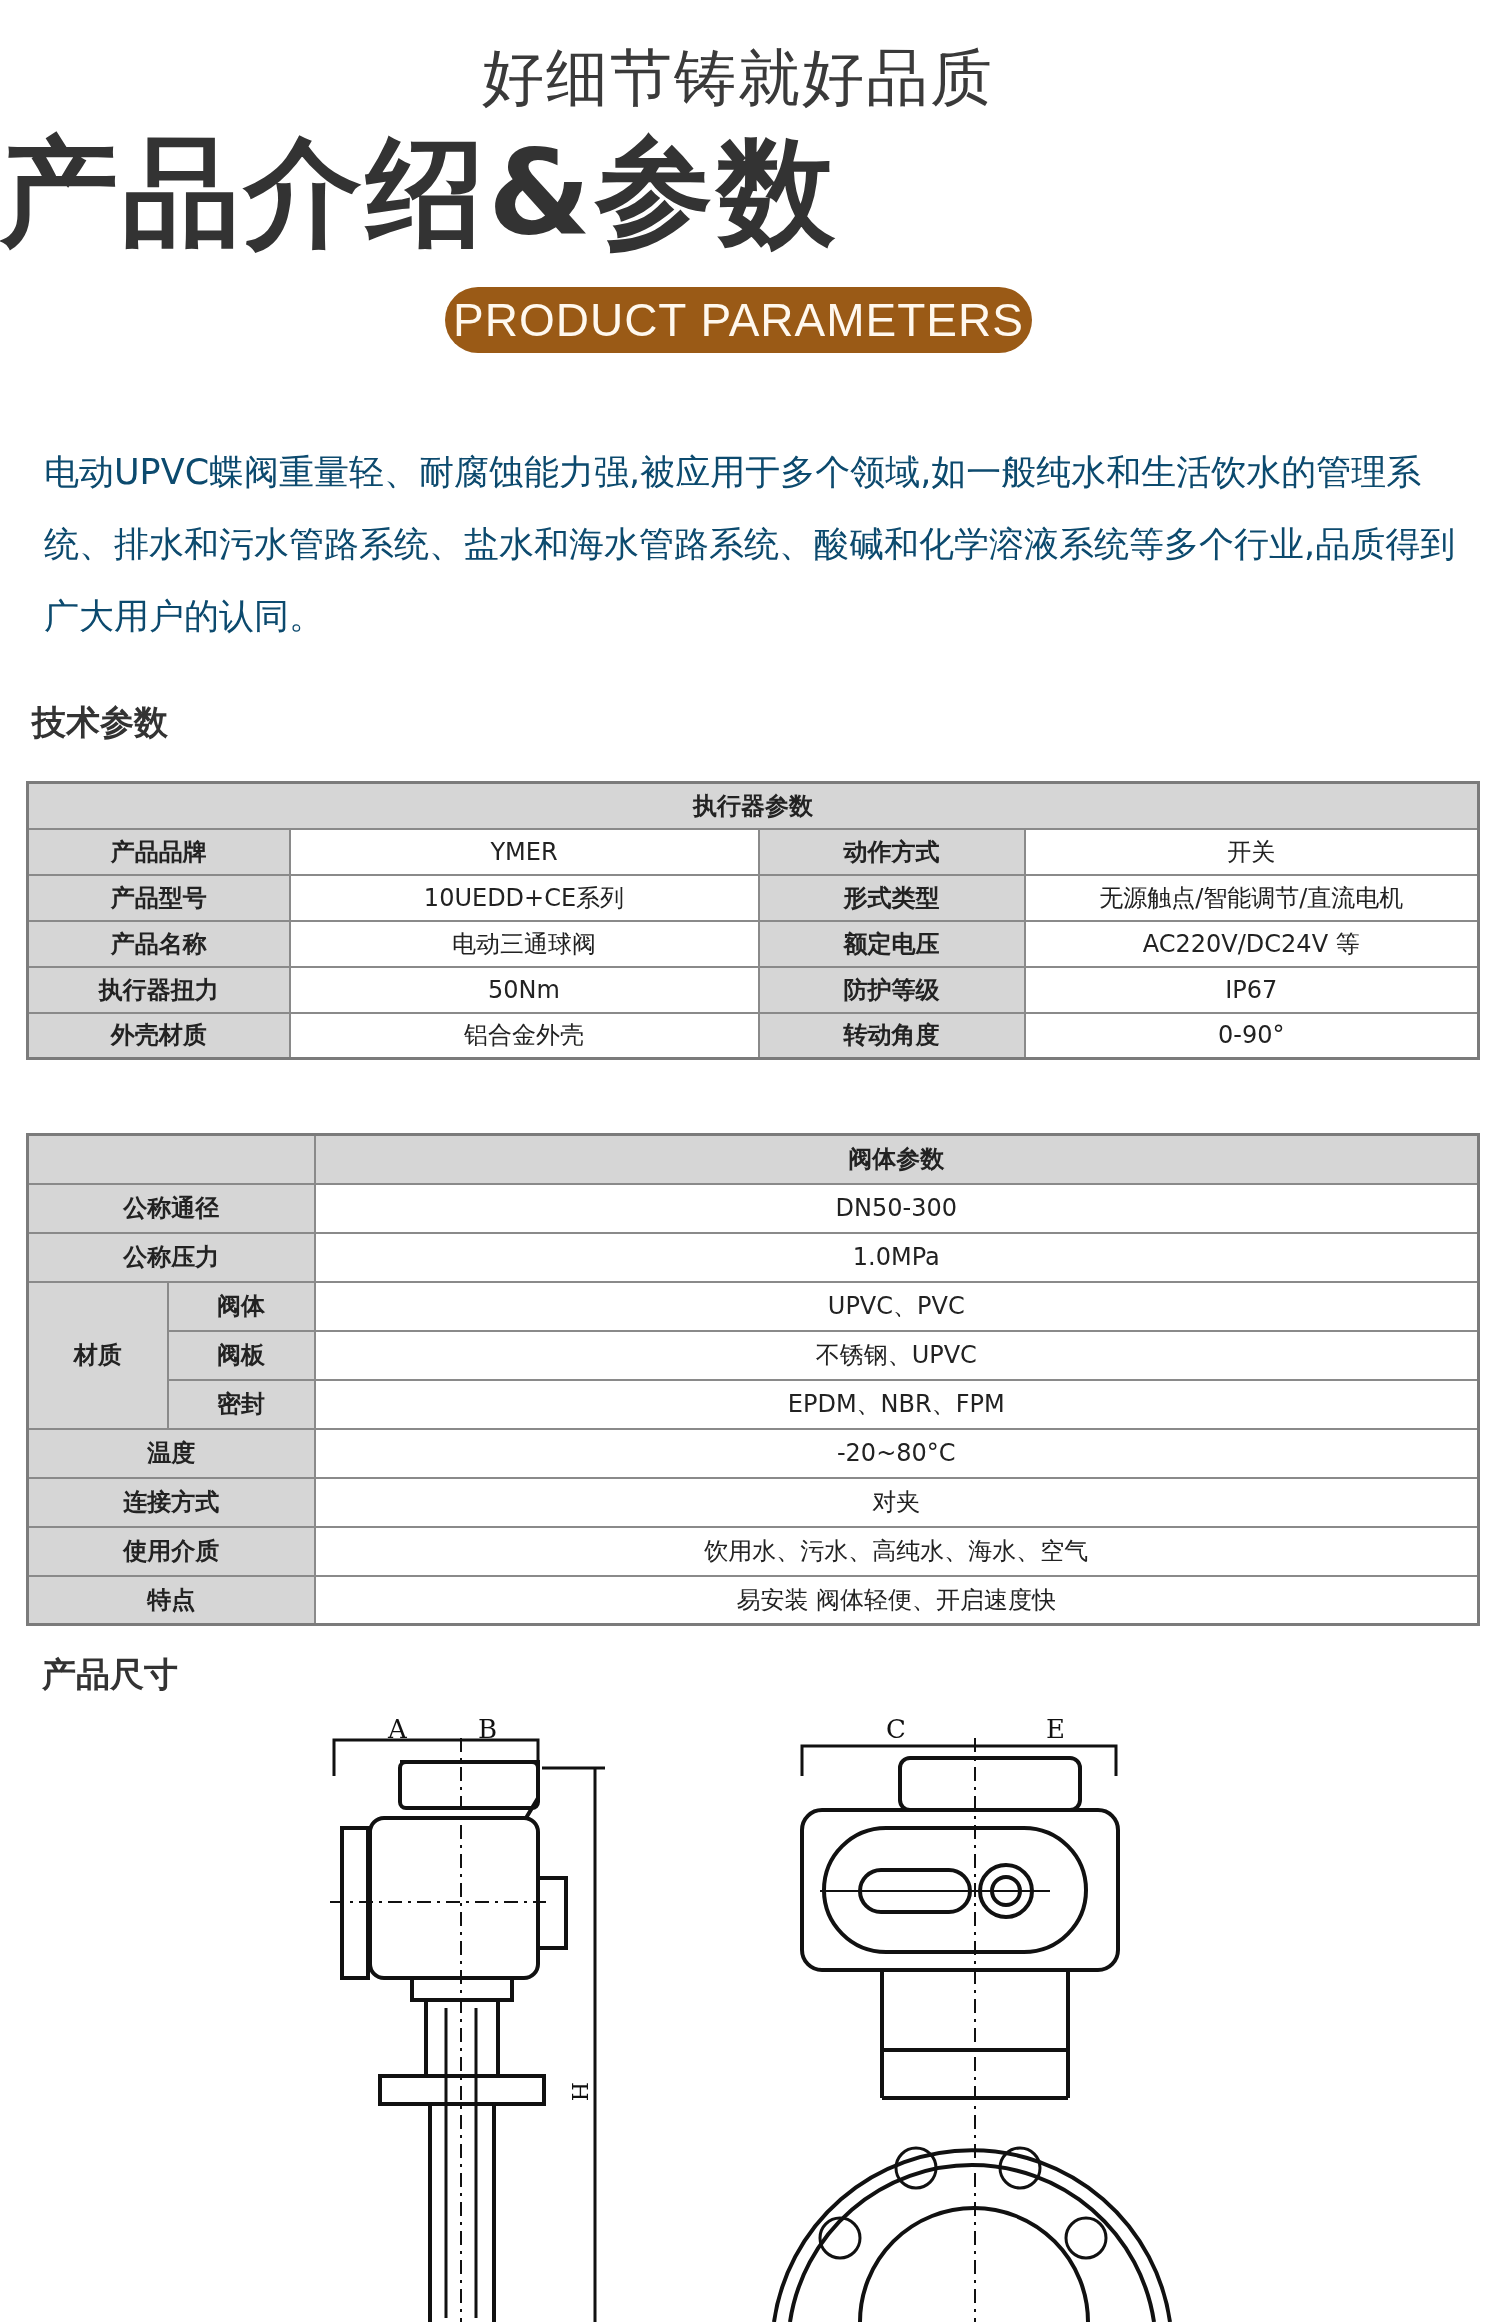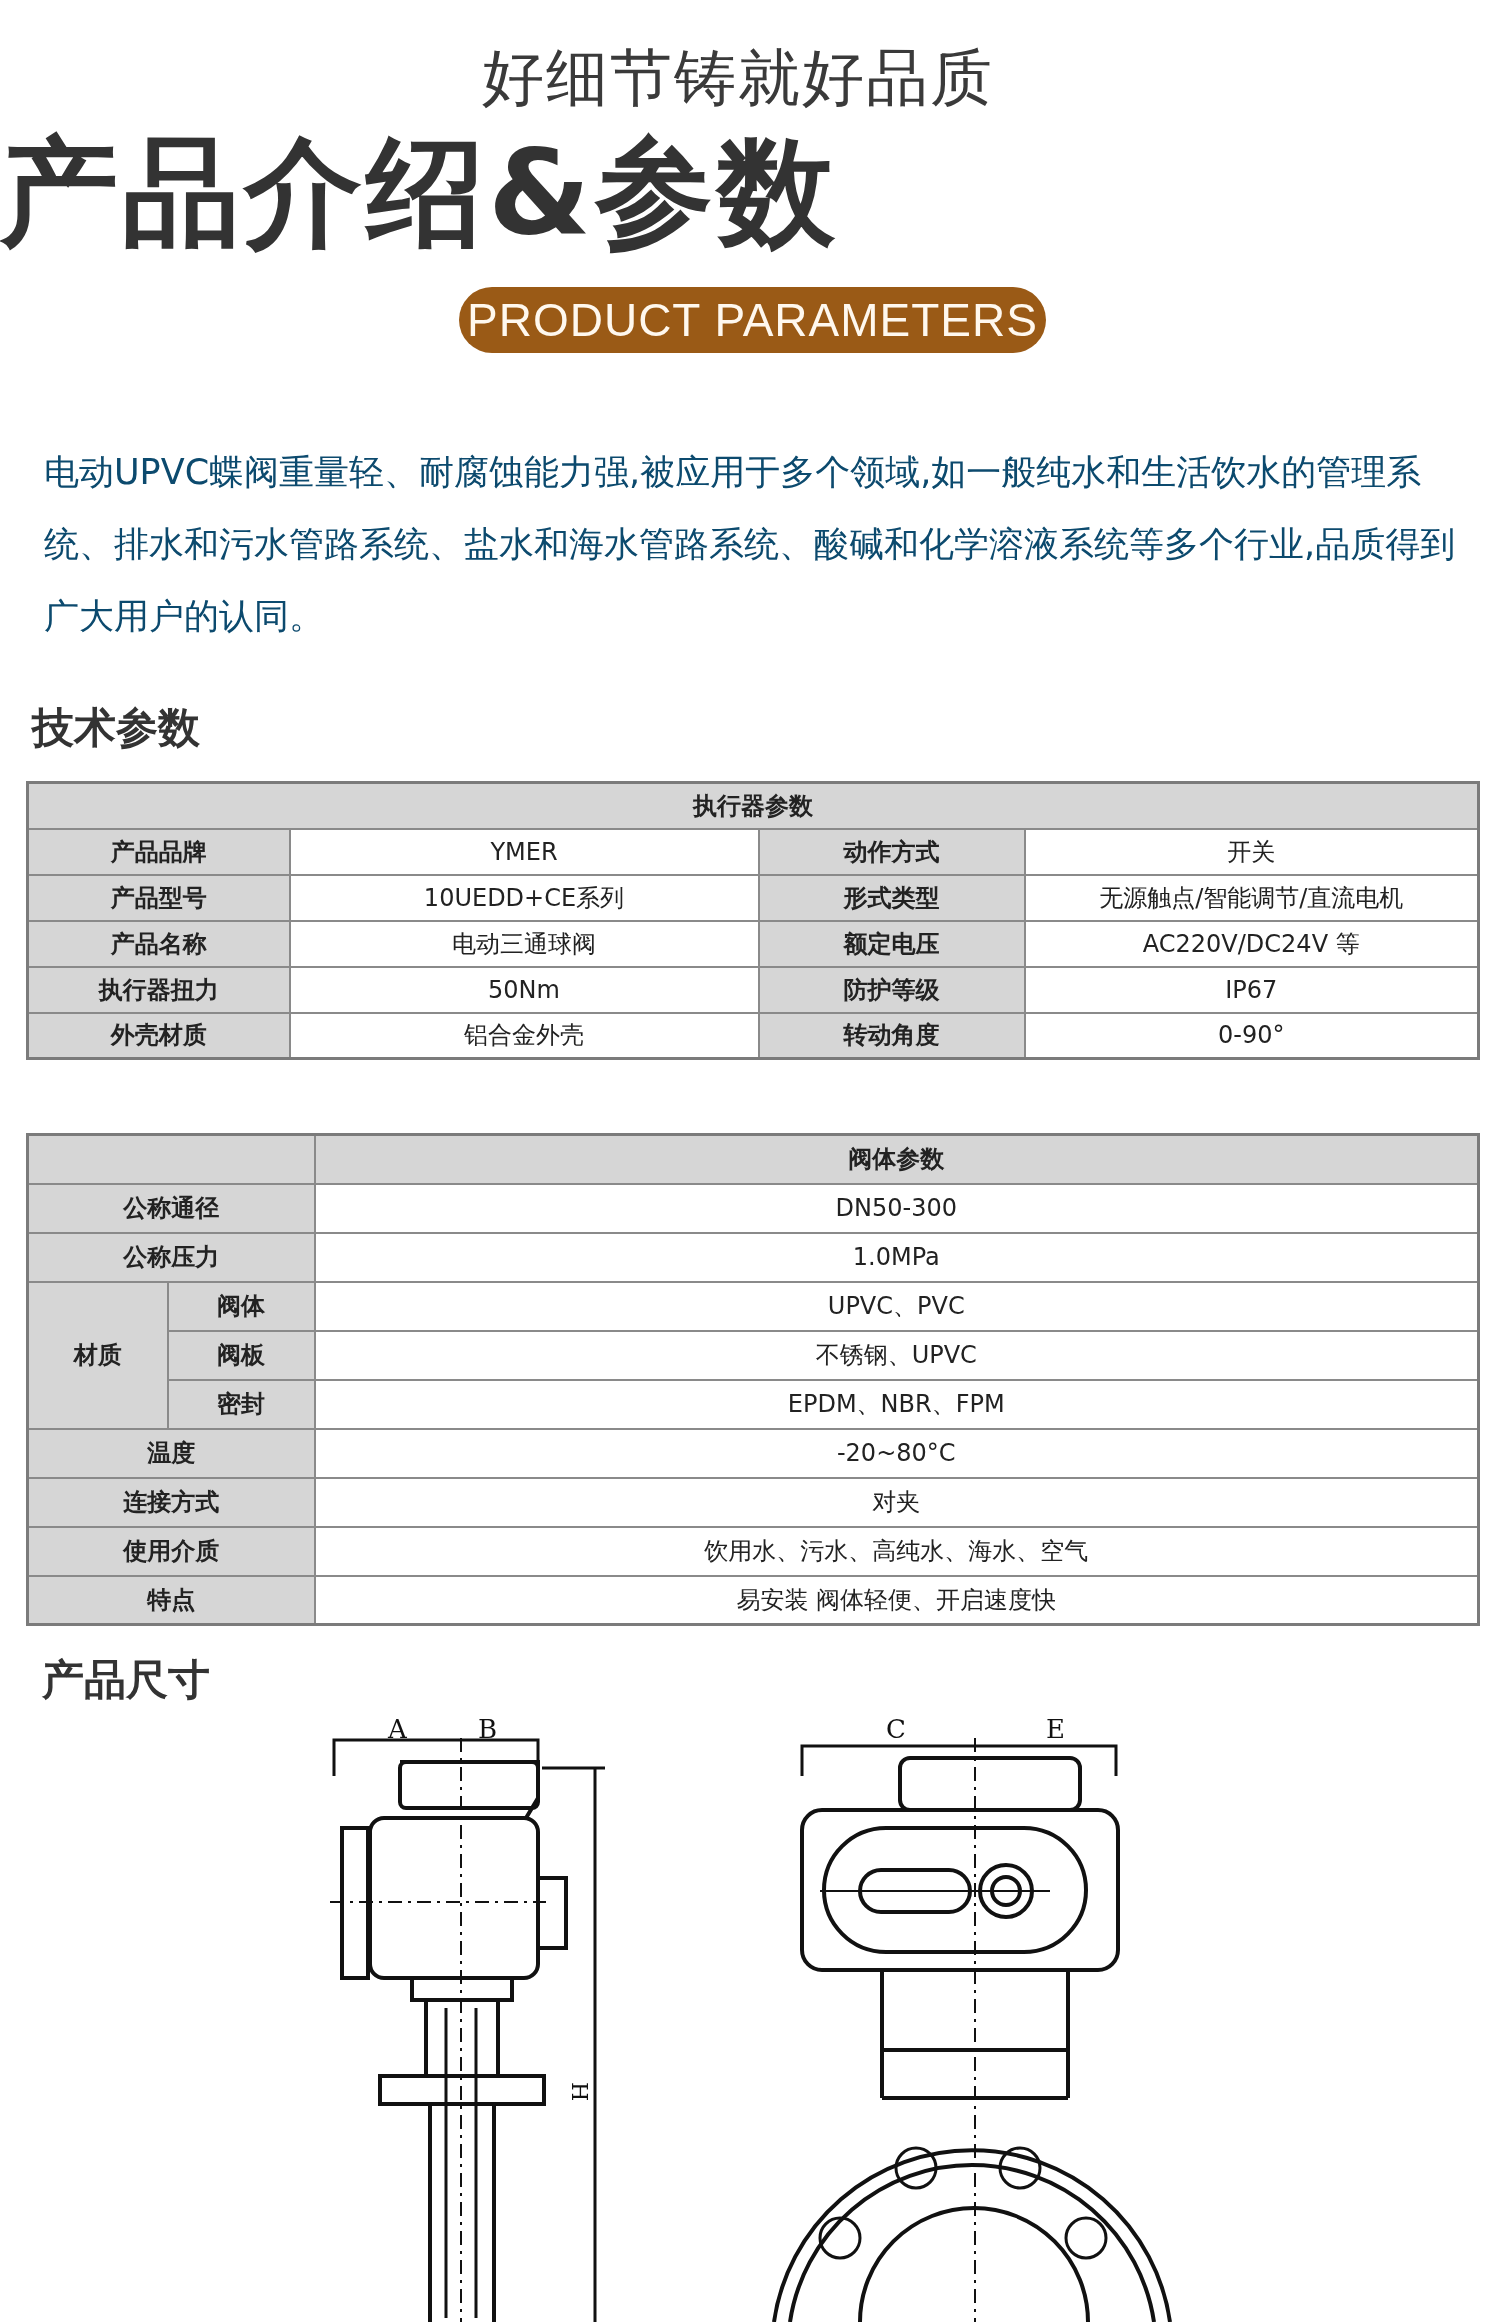--- a/index.html
+++ b/index.html
@@ -5,26 +5,26 @@
   * { box-sizing: border-box; margin: 0; padding: 0; }
   html, body { width: 1500px; height: 2322px; background: #ffffff; overflow: hidden; }
   body { position: relative; font-family: "DejaVu Sans", "Liberation Sans", sans-serif; color: #333; }
 
   .subtitle { position: absolute; top: 36px; left: 0; width: 1476px; text-align: center;
     font-size: 62px; color: #3a3a3a; letter-spacing: 2px; font-weight: 400; }
   .title { position: absolute; top: 122px; left: 0; width: 1500px; text-align: left;
     font-size: 118px; font-weight: 700; color: #333; letter-spacing: 4px; line-height: 140px; }
   .pill { position: absolute; top: 287px; left: 445px; width: 587px; height: 66px;
     border-radius: 33px; background: #9a5a16; color: #fff8ee; font-size: 46px;
-    text-align: center; line-height: 66px; font-family: "Liberation Sans", sans-serif; letter-spacing: 1px; margin-left: 14px; }
+    text-align: center; line-height: 66px; font-family: "Liberation Sans", sans-serif; letter-spacing: 1px; }
 
   .intro { position: absolute; top: 436px; left: 44px; width: 1420px; font-size: 35px;
     line-height: 72px; color: #0c4a6e; }
 
-  .h2 { position: absolute; font-size: 42px; font-weight: 700; color: #333; }
+  .h2 { position: absolute; font-size: 34px; font-weight: 700; color: #333; }
   .h2.tech { top: 700px; left: 32px; }
   .h2.size { top: 1652px; left: 42px; }
 
   table { position: absolute; border-collapse: collapse; border: 3px solid #7b7b7b;
     table-layout: fixed; font-size: 24px; color: #222; }
   td { border: 2px solid #8a8a8a; text-align: center; vertical-align: middle; padding: 0; margin-top: 48px; }
   td.g { background: #d6d6d6; font-weight: 700; }
   td.w { background: #ffffff; }
 
   #t1 { top: 781px; left: 26px; width: 1454px; }

